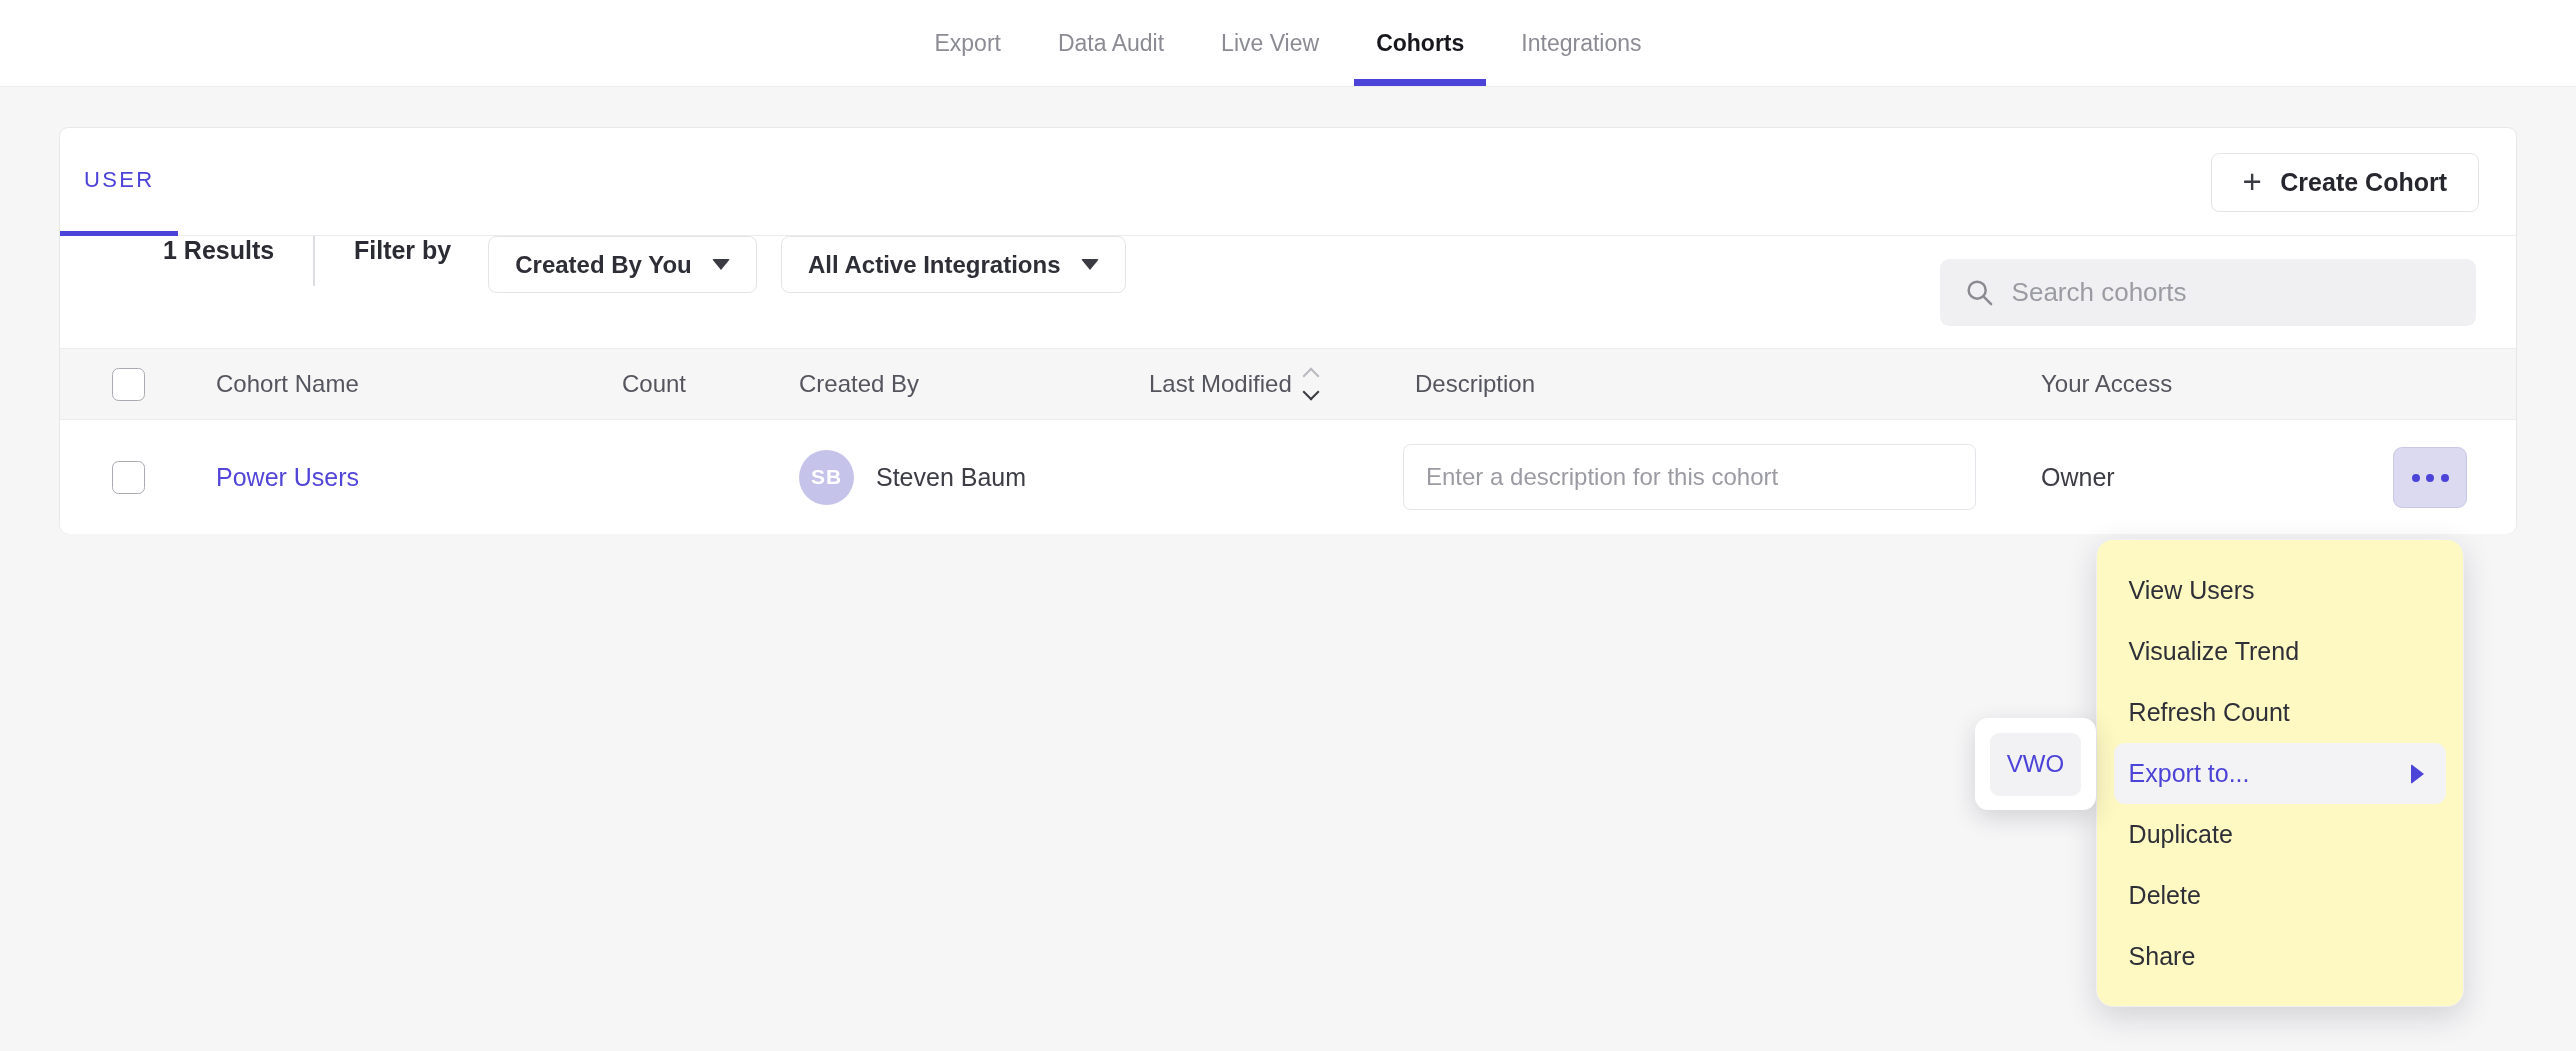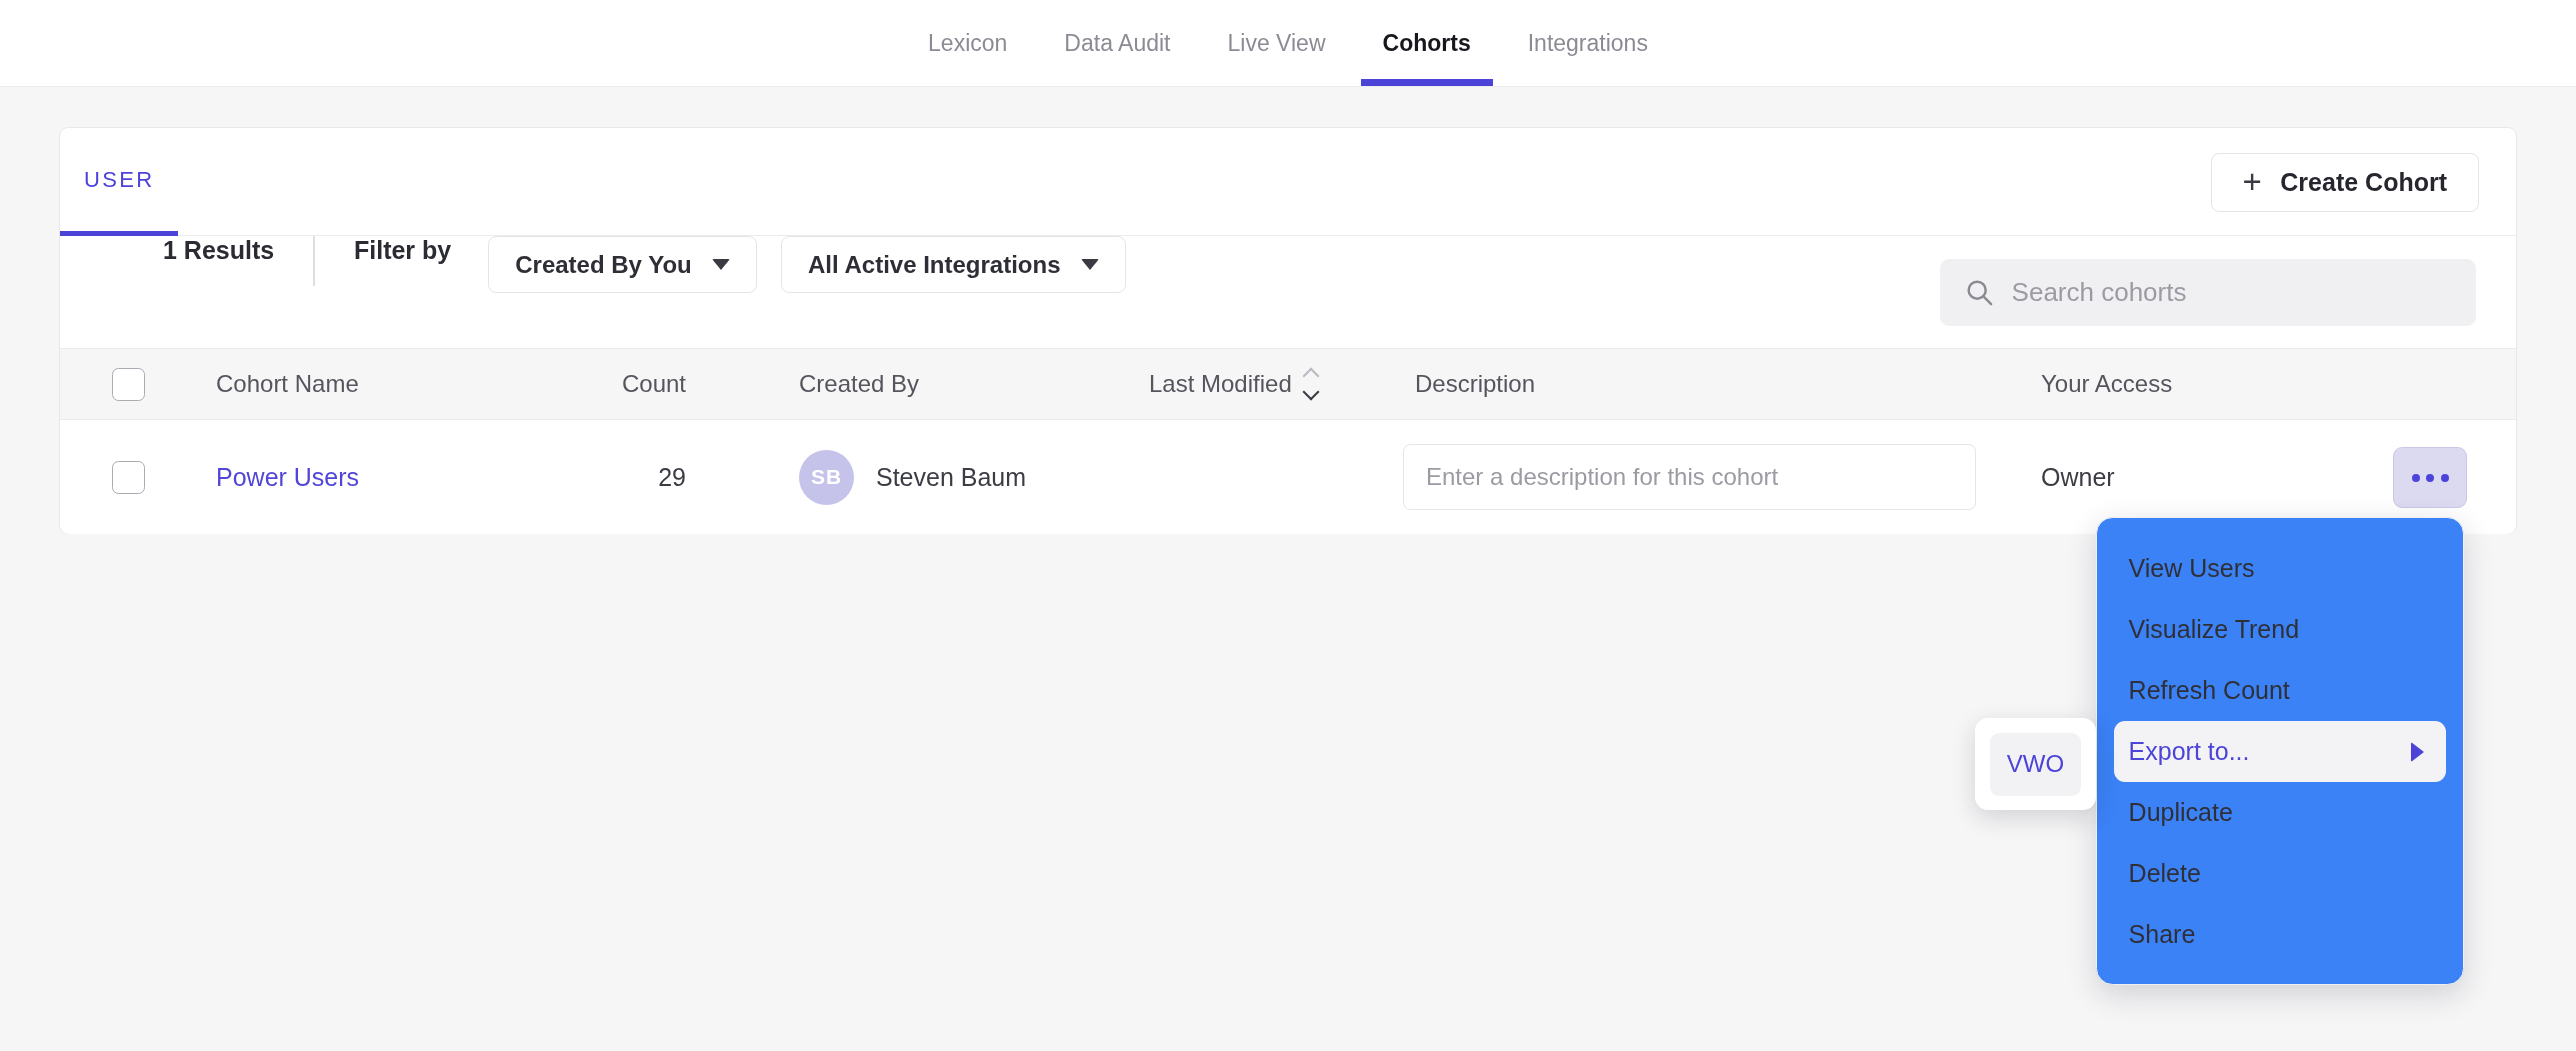--- a/index.html
+++ b/index.html
@@ -136,22 +136,22 @@
   .desc-input::placeholder{color:#9b9ba3;}
   .more-btn{
     width:74px;height:61px;border-radius:9.2px;margin-top:1.8px;
     background:#dbdaf1;border:1.8px solid #c9c7e6;cursor:pointer;
     display:flex;align-items:center;justify-content:center;gap:6.5px;
   }
   .dot{width:7.4px;height:7.4px;border:4.6px solid var(--accent);border-radius:50%;background:transparent;}
 
   
   .menu{
-    position:absolute;left:2096px;top:517px;width:368px;height:468px;
-    background:#3b82f6;border:0.9px solid #f0f0f2;border-radius:16.6px;
+    position:absolute;left:2096px;top:539px;width:368px;height:468px;
+    background:#fef9c3;border:0.9px solid #f0f0f2;border-radius:16.6px;
     box-shadow:0 9.2px 31px rgba(25,25,40,0.16);
     padding:20.3px 0;z-index:5;
   }
   .menu-item{
     height:61px;margin:0 16.6px;padding:0 15px;border-radius:11px;
     display:flex;align-items:center;font-size:25px;color:#2f2f37;cursor:pointer;
   }
   .menu-item.highlighted{
     background:#f3f3f5;color:var(--accent);justify-content:space-between;
   }
@@ -170,21 +170,21 @@
   .submenu-item{
     width:91px;height:63px;background:#f2f2f4;border-radius:9.2px;
     display:flex;align-items:center;justify-content:center;
     font-size:24px;color:var(--accent);cursor:pointer;
   }
 </style>
 </head>
 <body>
 
 <nav class="topnav">
-  <div class="nav-tab">Lexicon</div>
+  <div class="nav-tab">Export</div>
   <div class="nav-tab">Data Audit</div>
   <div class="nav-tab">Live View</div>
   <div class="nav-tab active">Cohorts</div>
   <div class="nav-tab">Integrations</div>
 </nav>
 
 <div class="page">
   <div class="card">
 
     <div class="tabstrip">
@@ -234,21 +234,20 @@
       <div class="cell c-access">Your Access</div>
     </div>
 
     <div class="trow">
       <div class="cell c-check">
         <div class="checkbox"></div>
       </div>
       <div class="cell c-name">
         <a class="cohort-link">Power Users</a>
       </div>
-      <div class="cell c-count">29</div>
       <div class="cell c-created">
         <span class="avatar">SB</span>
         <span class="creator-name">Steven Baum</span>
       </div>
       <div class="cell c-desc">
         <input type="text" class="desc-input" placeholder="Enter a description for this cohort" style="">
       </div>
       <div class="cell c-access">Owner</div>
       <div class="cell c-actions">
         <button class="more-btn">

